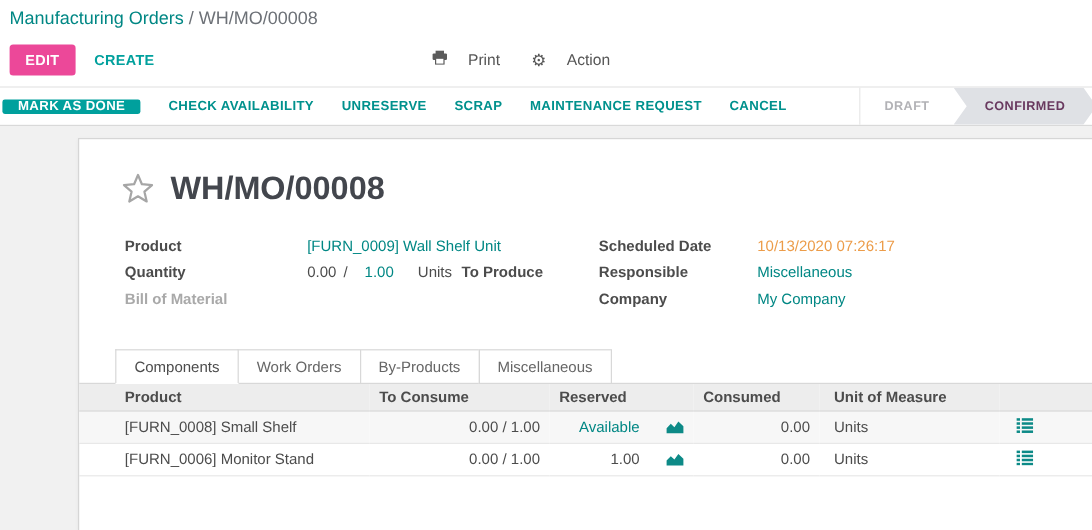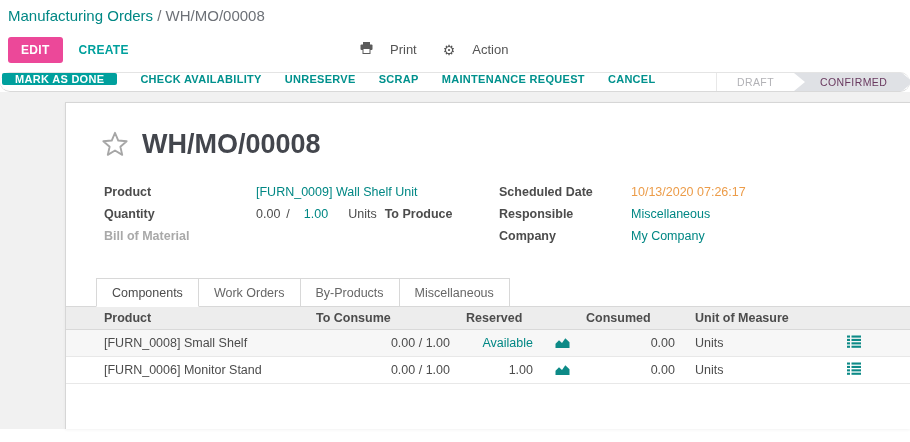--- a/index.html
+++ b/index.html
@@ -25,41 +25,41 @@
   .btn-create {
     background: none; border: none; color: #00A09D; font-family: inherit;
     font-size: 12px; font-weight: 600; letter-spacing: .3px; margin-left: 16px; cursor: pointer;
   }
   .cp-center { position: absolute; left: 352px; top: 0; height: 100%; display: flex; align-items: center; gap: 26px; }
   .cp-menu { display: flex; align-items: center; gap: 17px; font-size: 13px; color: #555; cursor: pointer; }
   .gear-glyph { font-size: 14px; color: #555; line-height: 1; }
 
   
   .statusbar {
-    position: relative; height: 20px; background: #fff;
+    position: relative; height: 33px; background: #fff;
     border-top: 1px solid #e4e4e4; border-bottom: 1px solid #d9d9d9;
-    display: flex; align-items: flex-start; border-radius: 12px;
+    display: flex; align-items: center;
   }
   .sb-left { display: flex; align-items: center; }
   .sb-primary {
     height: 100%; background: #00A09D; color: #fff; border: none; border-radius: 2px;
     font-family: inherit; font-size: 11px; font-weight: 700; letter-spacing: .3px;
     padding: 0 13px; margin-left: 2px; cursor: pointer;
   }
   .sb-btn {
     background: none; border: none; color: #00918d; font-family: inherit;
     font-size: 11px; font-weight: 600; letter-spacing: .3px; margin-left: 23px; cursor: pointer;
   }
   .sb-pipeline {
     position: absolute; left: 716px; top: 0; height: 100%;
     display: flex; align-items: stretch; border-left: 1px solid #e8e8e8; white-space: nowrap;
   }
   .step {
     display: flex; align-items: center; padding: 0 20px;
-    font-size: 10.5px; font-weight: 400; letter-spacing: .4px; color: #b2b2b6; cursor: pointer;
+    font-size: 10.5px; font-weight: 700; letter-spacing: .4px; color: #b2b2b6; cursor: pointer;
     flex-shrink: 0;
   }
   .step.active {
     background: #dfe1e5; color: #69395f; padding: 0 26px;
     clip-path: polygon(0 0, calc(100% - 11px) 0, 100% 50%, calc(100% - 11px) 100%, 0 100%, 11px 50%);
   }
 
   
   .page { background: #f1f1f1; height: 337px; padding: 10px 0 0 65px; }
   .sheet {

